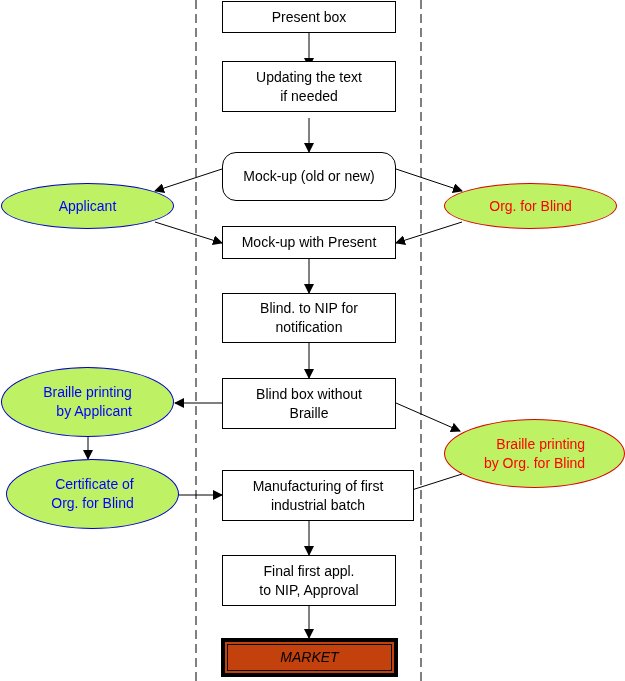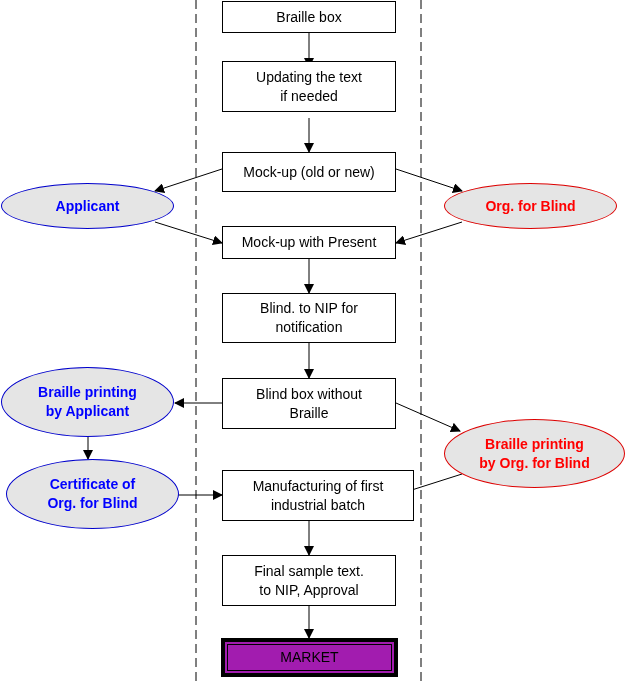--- a/index.html
+++ b/index.html
@@ -2,26 +2,26 @@
 <html><head>
 <meta charset="utf-8">
 <style>
   html, body { margin: 0; padding: 0; background: #ffffff; }
   body { width: 625px; height: 681px; position: relative; overflow: hidden;
          font-family: "Liberation Sans", sans-serif; }
   svg { position: absolute; left: 0; top: 0; }
   .box { position: absolute; border: 1px solid #000; background: #fff; box-sizing: border-box;
          display: flex; align-items: center; justify-content: center; text-align: center;
          font-size: 14px; color: #000; line-height: 19px; white-space: pre-line; }
-  .ell { position: absolute; border-radius: 50%; box-sizing: border-box; background: #e5e5e5;
-         display: flex; align-items: center; justify-content: center; text-align: center;
-         font-size: 14px; line-height: 19px; white-space: pre-line; font-weight: bold; }
+  .ell { position: absolute; border-radius: 50%; box-sizing: border-box; background: #bef264;
+         display: flex; align-items: center; justify-content: center; text-align: right;
+         font-size: 14px; line-height: 19px; white-space: pre-line; }
   .blue { border: 1px solid #0000cc; color: #0000ff; }
   .red  { border: 1px solid #dd0000; color: #ff0000; }
-  .market { border: 4px solid #000; padding: 2px; background: #a21caf; }
+  .market { border: 4px solid #000; padding: 2px; background: #c2410c; font-style: italic; }
   .market .inner { width: 100%; height: 100%; border: 1px solid #000; box-sizing: border-box;
                    display: flex; align-items: center; justify-content: center; font-size: 14px; }
 </style>
 </head>
 <body>
 
 <svg width="625" height="681">
   <defs>
     <marker id="ah" markerWidth="10" markerHeight="10" refX="9" refY="5" orient="auto" markerUnits="userSpaceOnUse">
       <path d="M0,0 L10,5 L0,10 z" fill="#000"></path>
@@ -40,32 +40,32 @@
   <line x1="309" y1="343" x2="309" y2="378" stroke="#000" marker-end="url(#ah)"></line>
   <line x1="222" y1="403" x2="175" y2="403" stroke="#000" marker-end="url(#ah)"></line>
   <line x1="396" y1="403" x2="460" y2="431" stroke="#000" marker-end="url(#ah)"></line>
   <line x1="88" y1="436" x2="88" y2="459" stroke="#000" marker-end="url(#ah)"></line>
   <line x1="174" y1="495" x2="222" y2="495" stroke="#000" marker-end="url(#ah)"></line>
   <line x1="462" y1="474" x2="396" y2="495" stroke="#000" marker-end="url(#ah)"></line>
   <line x1="309" y1="521" x2="309" y2="555" stroke="#000" marker-end="url(#ah)"></line>
   <line x1="309" y1="606" x2="309" y2="638" stroke="#000" marker-end="url(#ah)"></line>
 </svg>
 
-<div class="box" style="left:222px;top:1px;width:174px;height:32px;">Braille box</div>
+<div class="box" style="left:222px;top:1px;width:174px;height:32px;">Present box</div>
 <div class="box" style="left:222px;top:61px;width:174px;height:51px;">Updating the text
 if needed</div>
-<div class="box" style="left:222px;top:152px;width:174px;height:40px;">Mock-up (old or new)</div>
+<div class="box" style="left:222px;top:152px;width:174px;height:49px;border-radius:14px;">Mock-up (old or new)</div>
 <div class="box" style="left:222px;top:226px;width:174px;height:33px;">Mock-up with Present</div>
 <div class="box" style="left:222px;top:293px;width:174px;height:50px;">Blind. to NIP for
 notification</div>
 <div class="box" style="left:222px;top:378px;width:174px;height:51px;">Blind box without
 Braille</div>
 <div class="box" style="left:222px;top:470px;width:192px;height:51px;">Manufacturing of first
 industrial batch</div>
-<div class="box" style="left:222px;top:555px;width:174px;height:51px;">Final sample text.
+<div class="box" style="left:222px;top:555px;width:174px;height:51px;">Final first appl.
 to NIP, Approval</div>
 <div class="box market" style="left:221px;top:638px;width:177px;height:39px;">
   <div class="inner">MARKET</div>
 </div>
 
 <div class="ell blue" style="left:1px;top:183px;width:173px;height:46px;">Applicant</div>
 <div class="ell red" style="left:444px;top:183px;width:173px;height:46px;">Org. for Blind</div>
 <div class="ell blue" style="left:1px;top:367px;width:173px;height:70px;">Braille printing
 by Applicant</div>
 <div class="ell blue" style="left:6px;top:459px;width:173px;height:70px;">Certificate of

